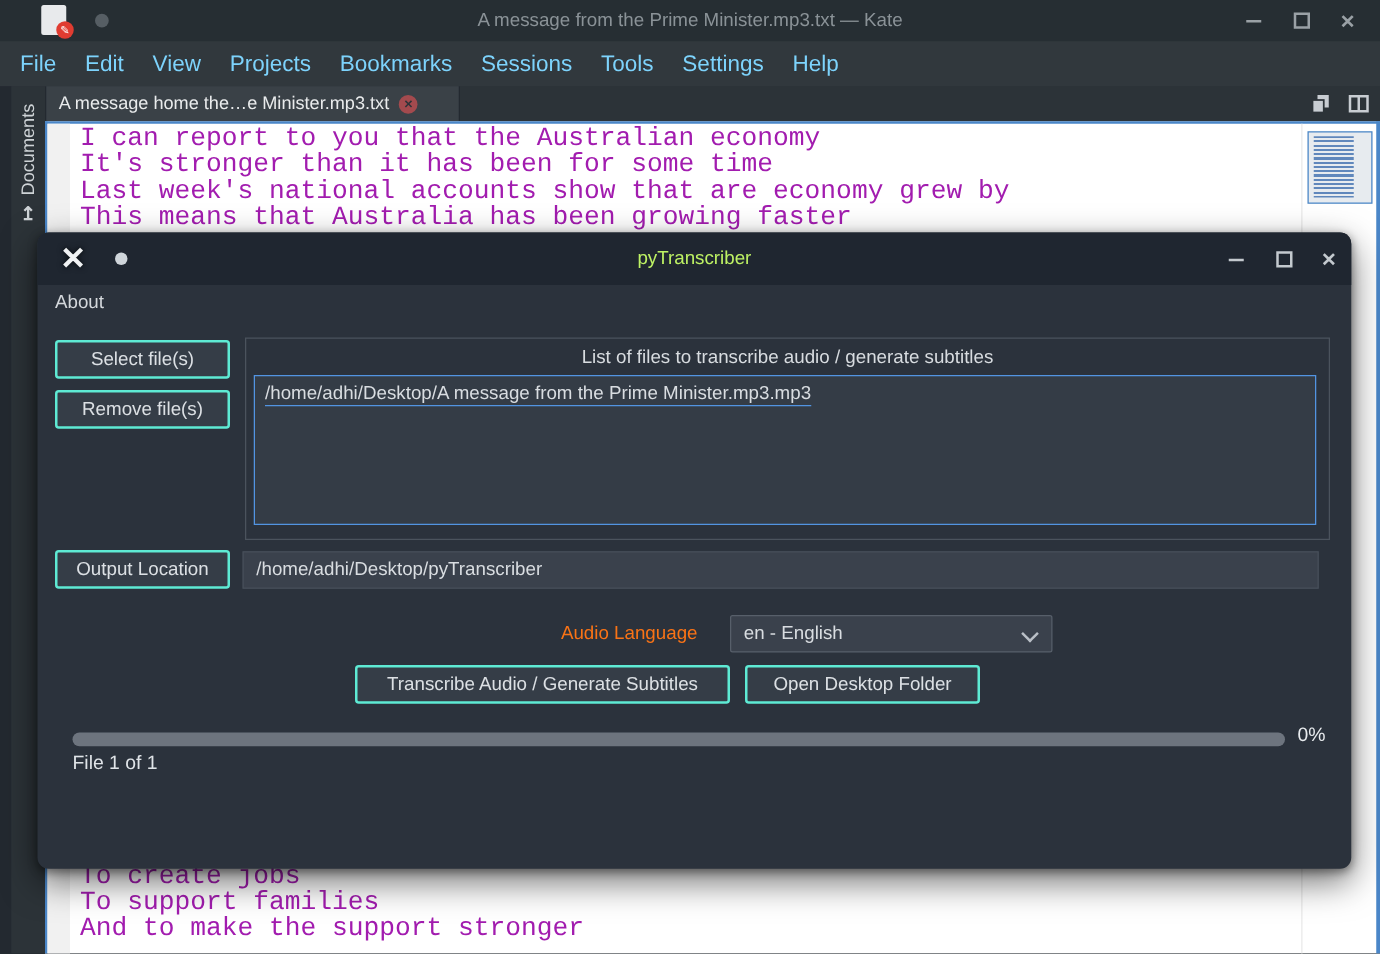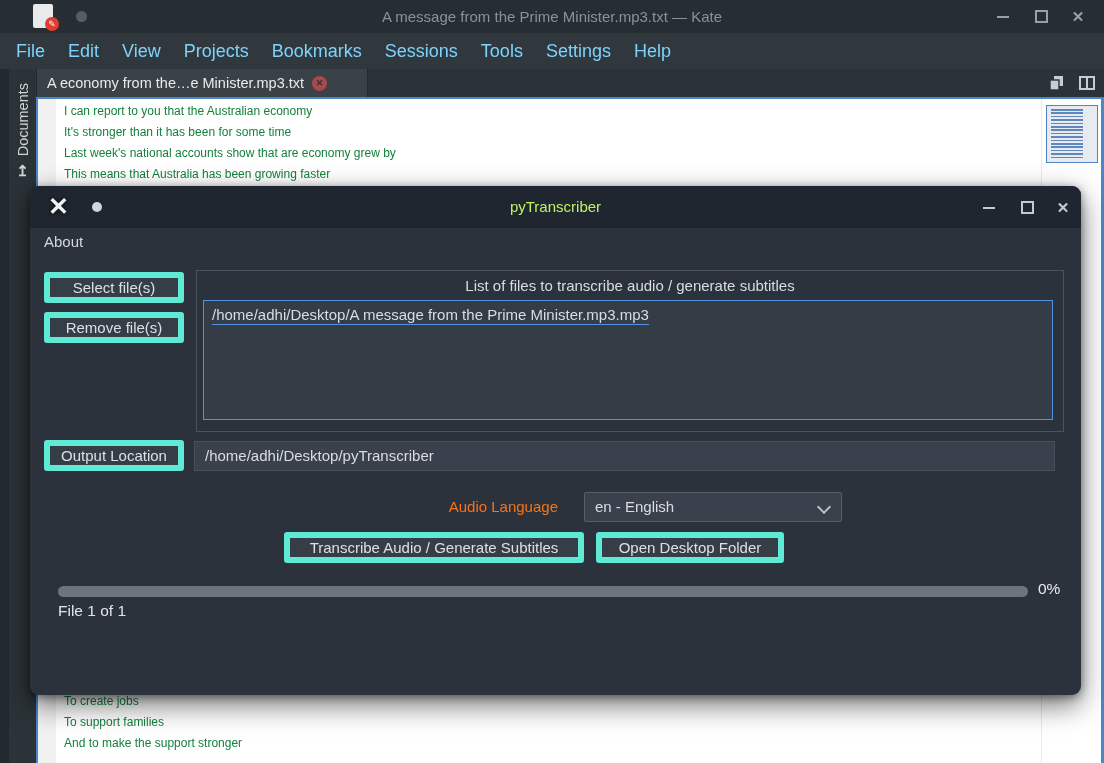--- a/index.html
+++ b/index.html
@@ -34,40 +34,40 @@
   .kate-sidebar{left:0;top:69px;width:36px;height:694px;background:#2c3338;border-left:9px solid #232930;box-sizing:border-box;}
   .doc-tool{position:absolute;left:0px;top:14px;width:27px;height:165px;display:flex;flex-direction:column;align-items:center;}
   .doc-vtext{writing-mode:vertical-rl;transform:rotate(180deg);color:#ced3d6;font-size:14.5px;}
   .doc-arrow{color:#ced3d6;font-size:15px;margin-top:6px;font-weight:bold;}
   
   .kate-editor{left:36px;top:97px;width:1068px;height:666px;background:#ffffff;
     border-top:2px solid #4a86c8;border-left:2px solid #4a86c8;border-right:3px solid #4a86c8;
     box-sizing:border-box;}
   .editor-gutter{position:absolute;left:0;top:0;width:18px;height:100%;background:#f1f1f1;}
   .minimap-col-sep{position:absolute;left:1003px;top:0;width:1px;height:100%;background:#e9e9e9;}
-  .editor-text{position:absolute;left:26px;color:#15803d;font-size:12px;line-height:21px;
-    font-family:Liberation Sans, sans-serif;white-space:pre;}
+  .editor-text{position:absolute;left:26px;color:#a21caf;font-size:21px;line-height:21px;
+    font-family:Liberation Mono, monospace;white-space:pre;}
   .minimap{position:absolute;left:1008px;top:6px;width:50px;height:56px;background:#e7ebef;
     border:1px solid #4a86c8;}
   .minimap-lines{position:absolute;left:4px;top:3px;right:14px;bottom:4px;
     background:repeating-linear-gradient(180deg,rgba(62,110,175,0.8) 0 1.6px,transparent 1.6px 3.4px);}
   
   .pyt-window{left:30px;top:186px;width:1051px;height:509px;background:#2b323c;border-radius:9px;
     box-shadow:0 10px 28px rgba(0,0,0,0.55),0 2px 8px rgba(0,0,0,0.4);}
   .pyt-titlebar{position:absolute;left:0;top:0;width:100%;height:42px;background:#1f2630;
     border-radius:9px 9px 0 0;}
   .pyt-title{position:absolute;left:0;right:0;top:12px;text-align:center;color:#bef264;font-size:15px;}
   .pyt-logo{position:absolute;left:18px;top:6px;font-size:25px;font-weight:bold;color:#f0f2f3;
     text-shadow:0 0 2px #0d1116,0 0 5px #0d1116;}
   .pyt-dot{position:absolute;left:62px;top:16px;width:10px;height:10px;border-radius:50%;background:#cfd5da;}
   .pyt-ctl{position:absolute;top:5px;height:33px;width:30px;display:flex;align-items:center;justify-content:center;color:#c3c9ce;}
   .pyt-ctl .glyph-min{background:#c3c9ce;}
   .pyt-ctl .glyph-max{border-color:#c3c9ce;}
   .pyt-about{position:absolute;left:14px;top:47px;color:#d4d8dc;font-size:15px;}
-  .pbtn{position:absolute;background:#353d47;border:6px solid #5eead4;border-radius:3px;
+  .pbtn{position:absolute;background:#353d47;border:2px solid #5eead4;border-radius:3px;
     color:#dce0e4;font-size:15px;display:flex;align-items:center;justify-content:center;box-sizing:border-box;}
   .files-frame{position:absolute;left:166px;top:84px;width:868px;height:162px;
     border:1px solid #4b535d;box-sizing:border-box;}
   .files-frame-label{position:absolute;left:0;right:0;top:6px;text-align:center;color:#d8dce0;font-size:15px;}
   .files-list{position:absolute;left:6px;top:29px;width:850px;height:120px;background:#343c46;
     border:1px solid #5294e2;box-sizing:border-box;overflow:hidden;}
   .file-item{display:inline-block;margin:5px 0 0 8px;color:#d9dde1;font-size:15px;
     border-bottom:1px solid #5294e2;padding-bottom:1px;white-space:nowrap;}
   .output-field{position:absolute;left:164px;top:255px;width:861px;height:30px;background:#3a414c;
     border:1px solid #474f59;box-sizing:border-box;color:#d9dde1;font-size:15px;
@@ -112,21 +112,21 @@
     <span class="kate-menu-item">Projects</span>
     <span class="kate-menu-item">Bookmarks</span>
     <span class="kate-menu-item">Sessions</span>
     <span class="kate-menu-item">Tools</span>
     <span class="kate-menu-item">Settings</span>
     <span class="kate-menu-item">Help</span>
   </div>
 
   <div class="abs kate-tabbar">
     <div class="kate-tab">
-      <span class="kate-tab-label">A economy from the…e Minister.mp3.txt</span>
+      <span class="kate-tab-label">A message home the…e Minister.mp3.txt</span>
       <span class="tab-close"><span>✕</span></span>
     </div>
     <svg class="tabbar-icon" style="left:1048px;" viewBox="0 0 18 18">
       <rect x="6" y="2" width="9" height="10" fill="#c8cdd2"></rect>
       <rect x="2" y="6" width="9" height="10" fill="#c8cdd2" stroke="#2c3338" stroke-width="1.4"></rect>
     </svg>
     <svg class="tabbar-icon" style="left:1078px;" viewBox="0 0 18 18">
       <rect x="2" y="3" width="14" height="12" fill="none" stroke="#c8cdd2" stroke-width="2"></rect>
       <line x1="9" y1="3" x2="9" y2="15" stroke="#c8cdd2" stroke-width="2"></line>
     </svg>

